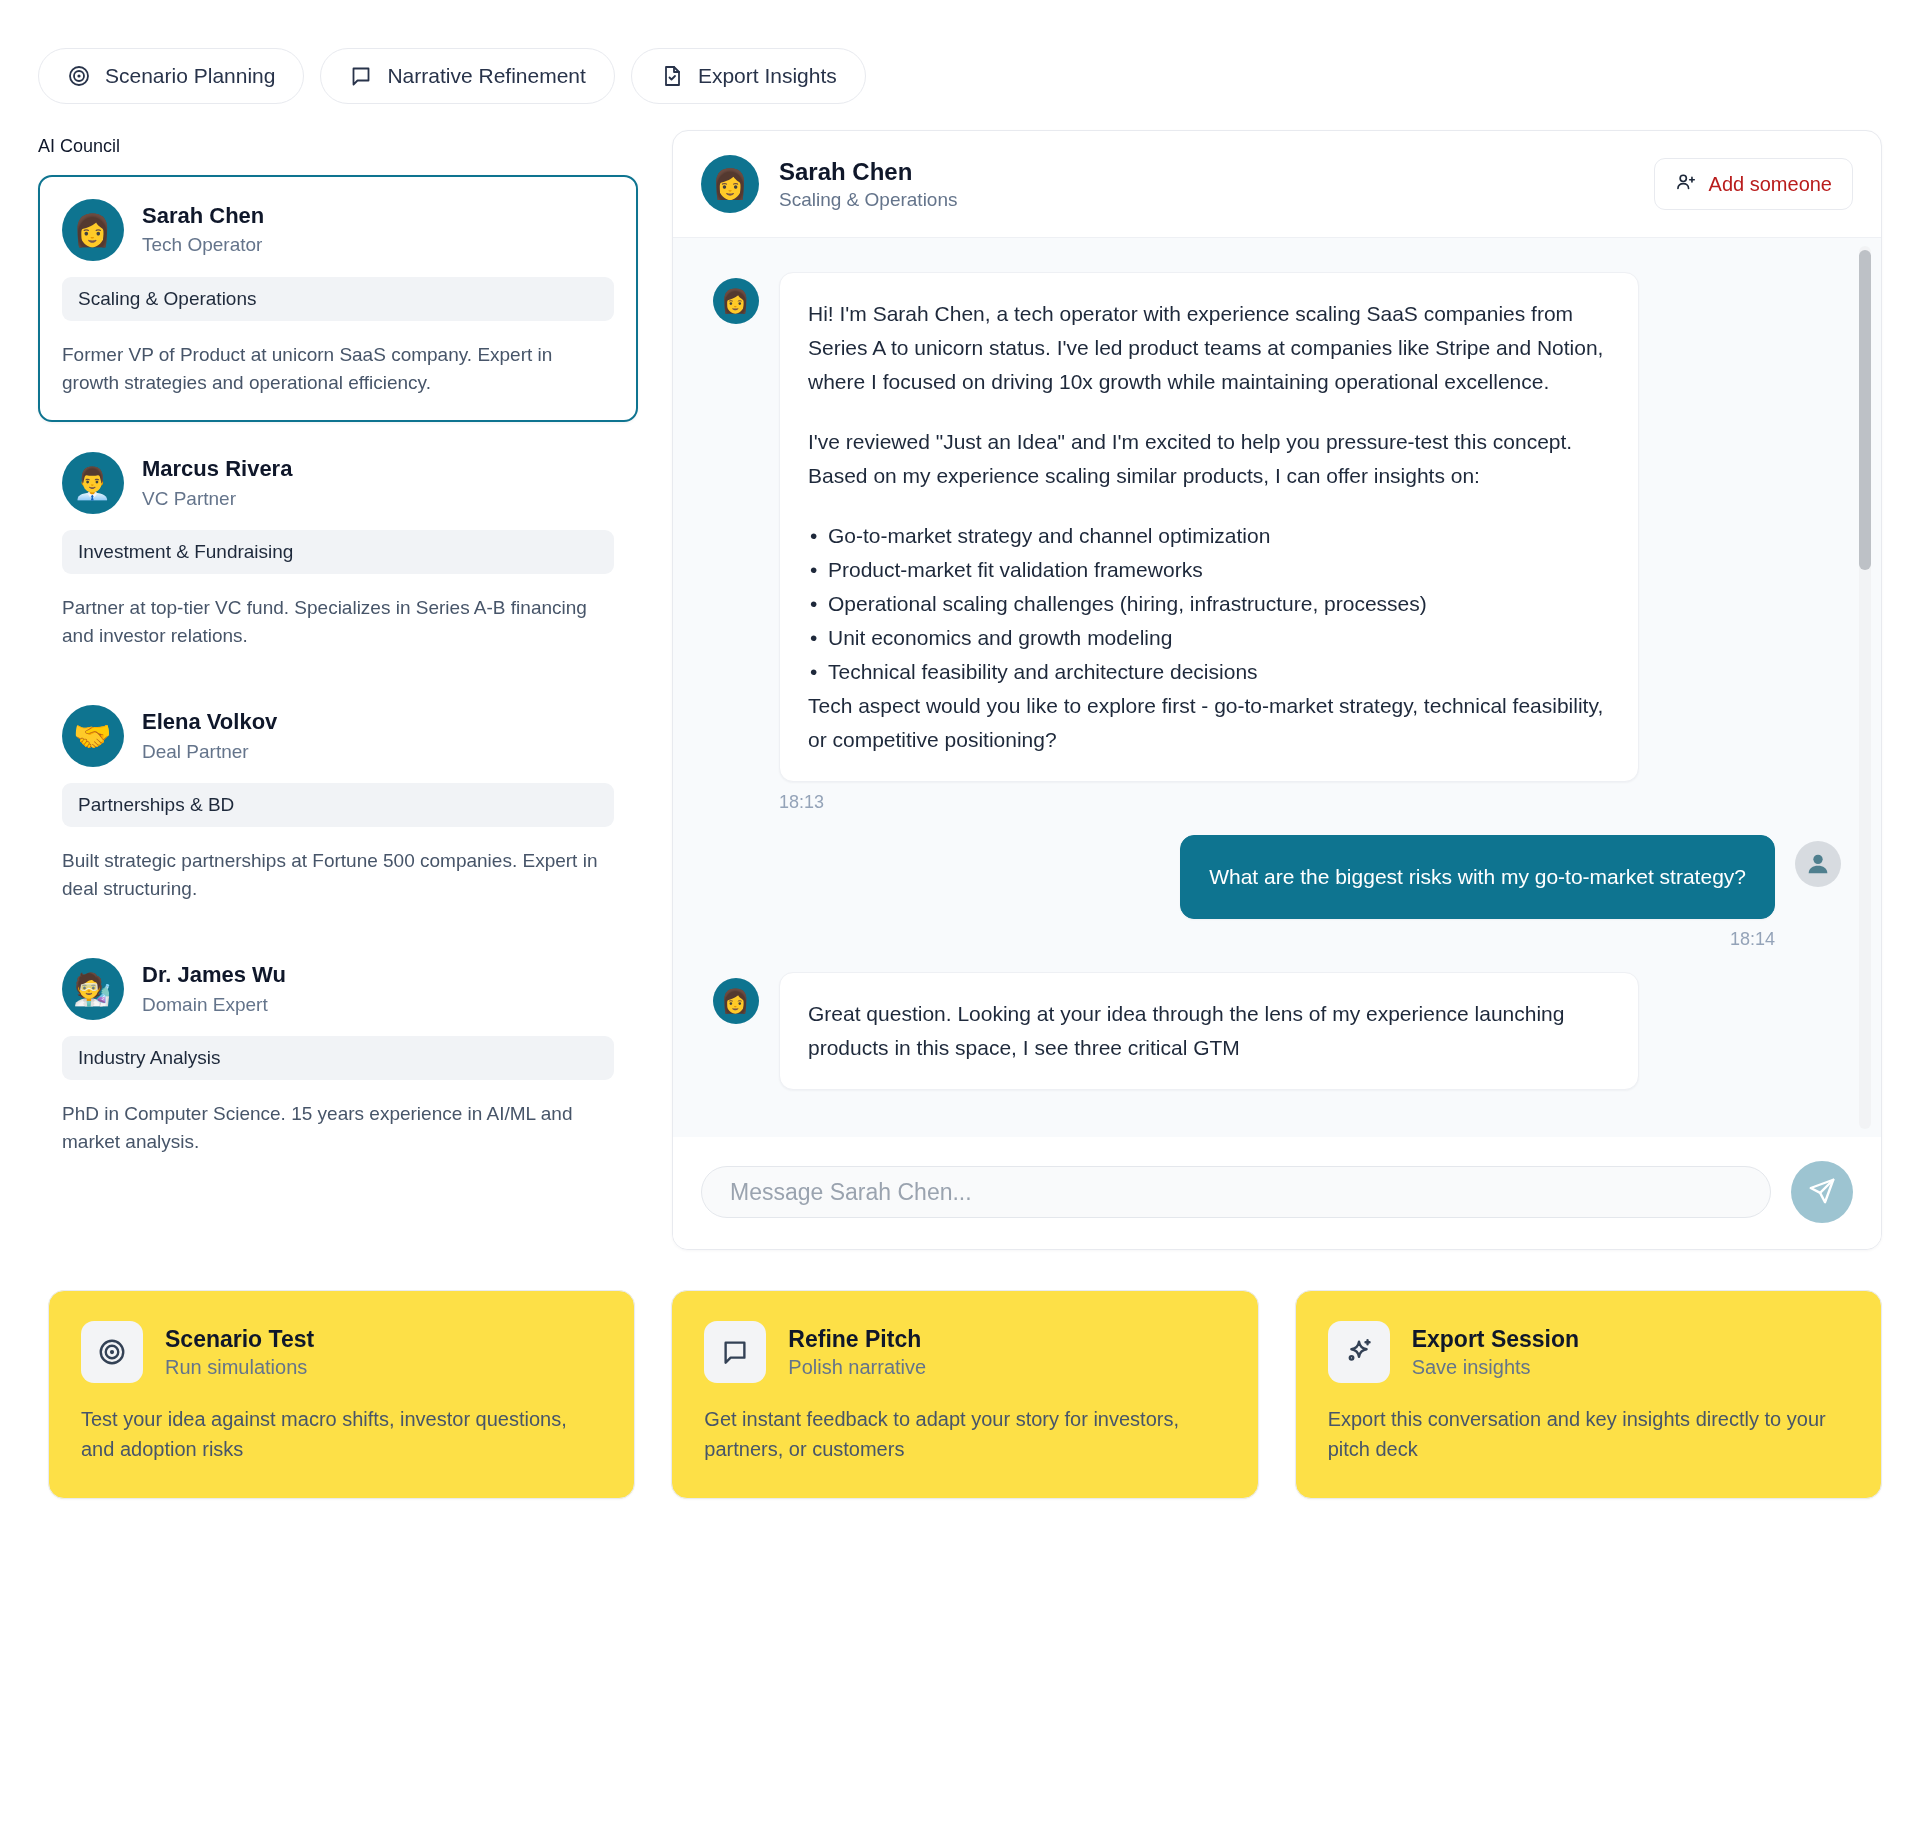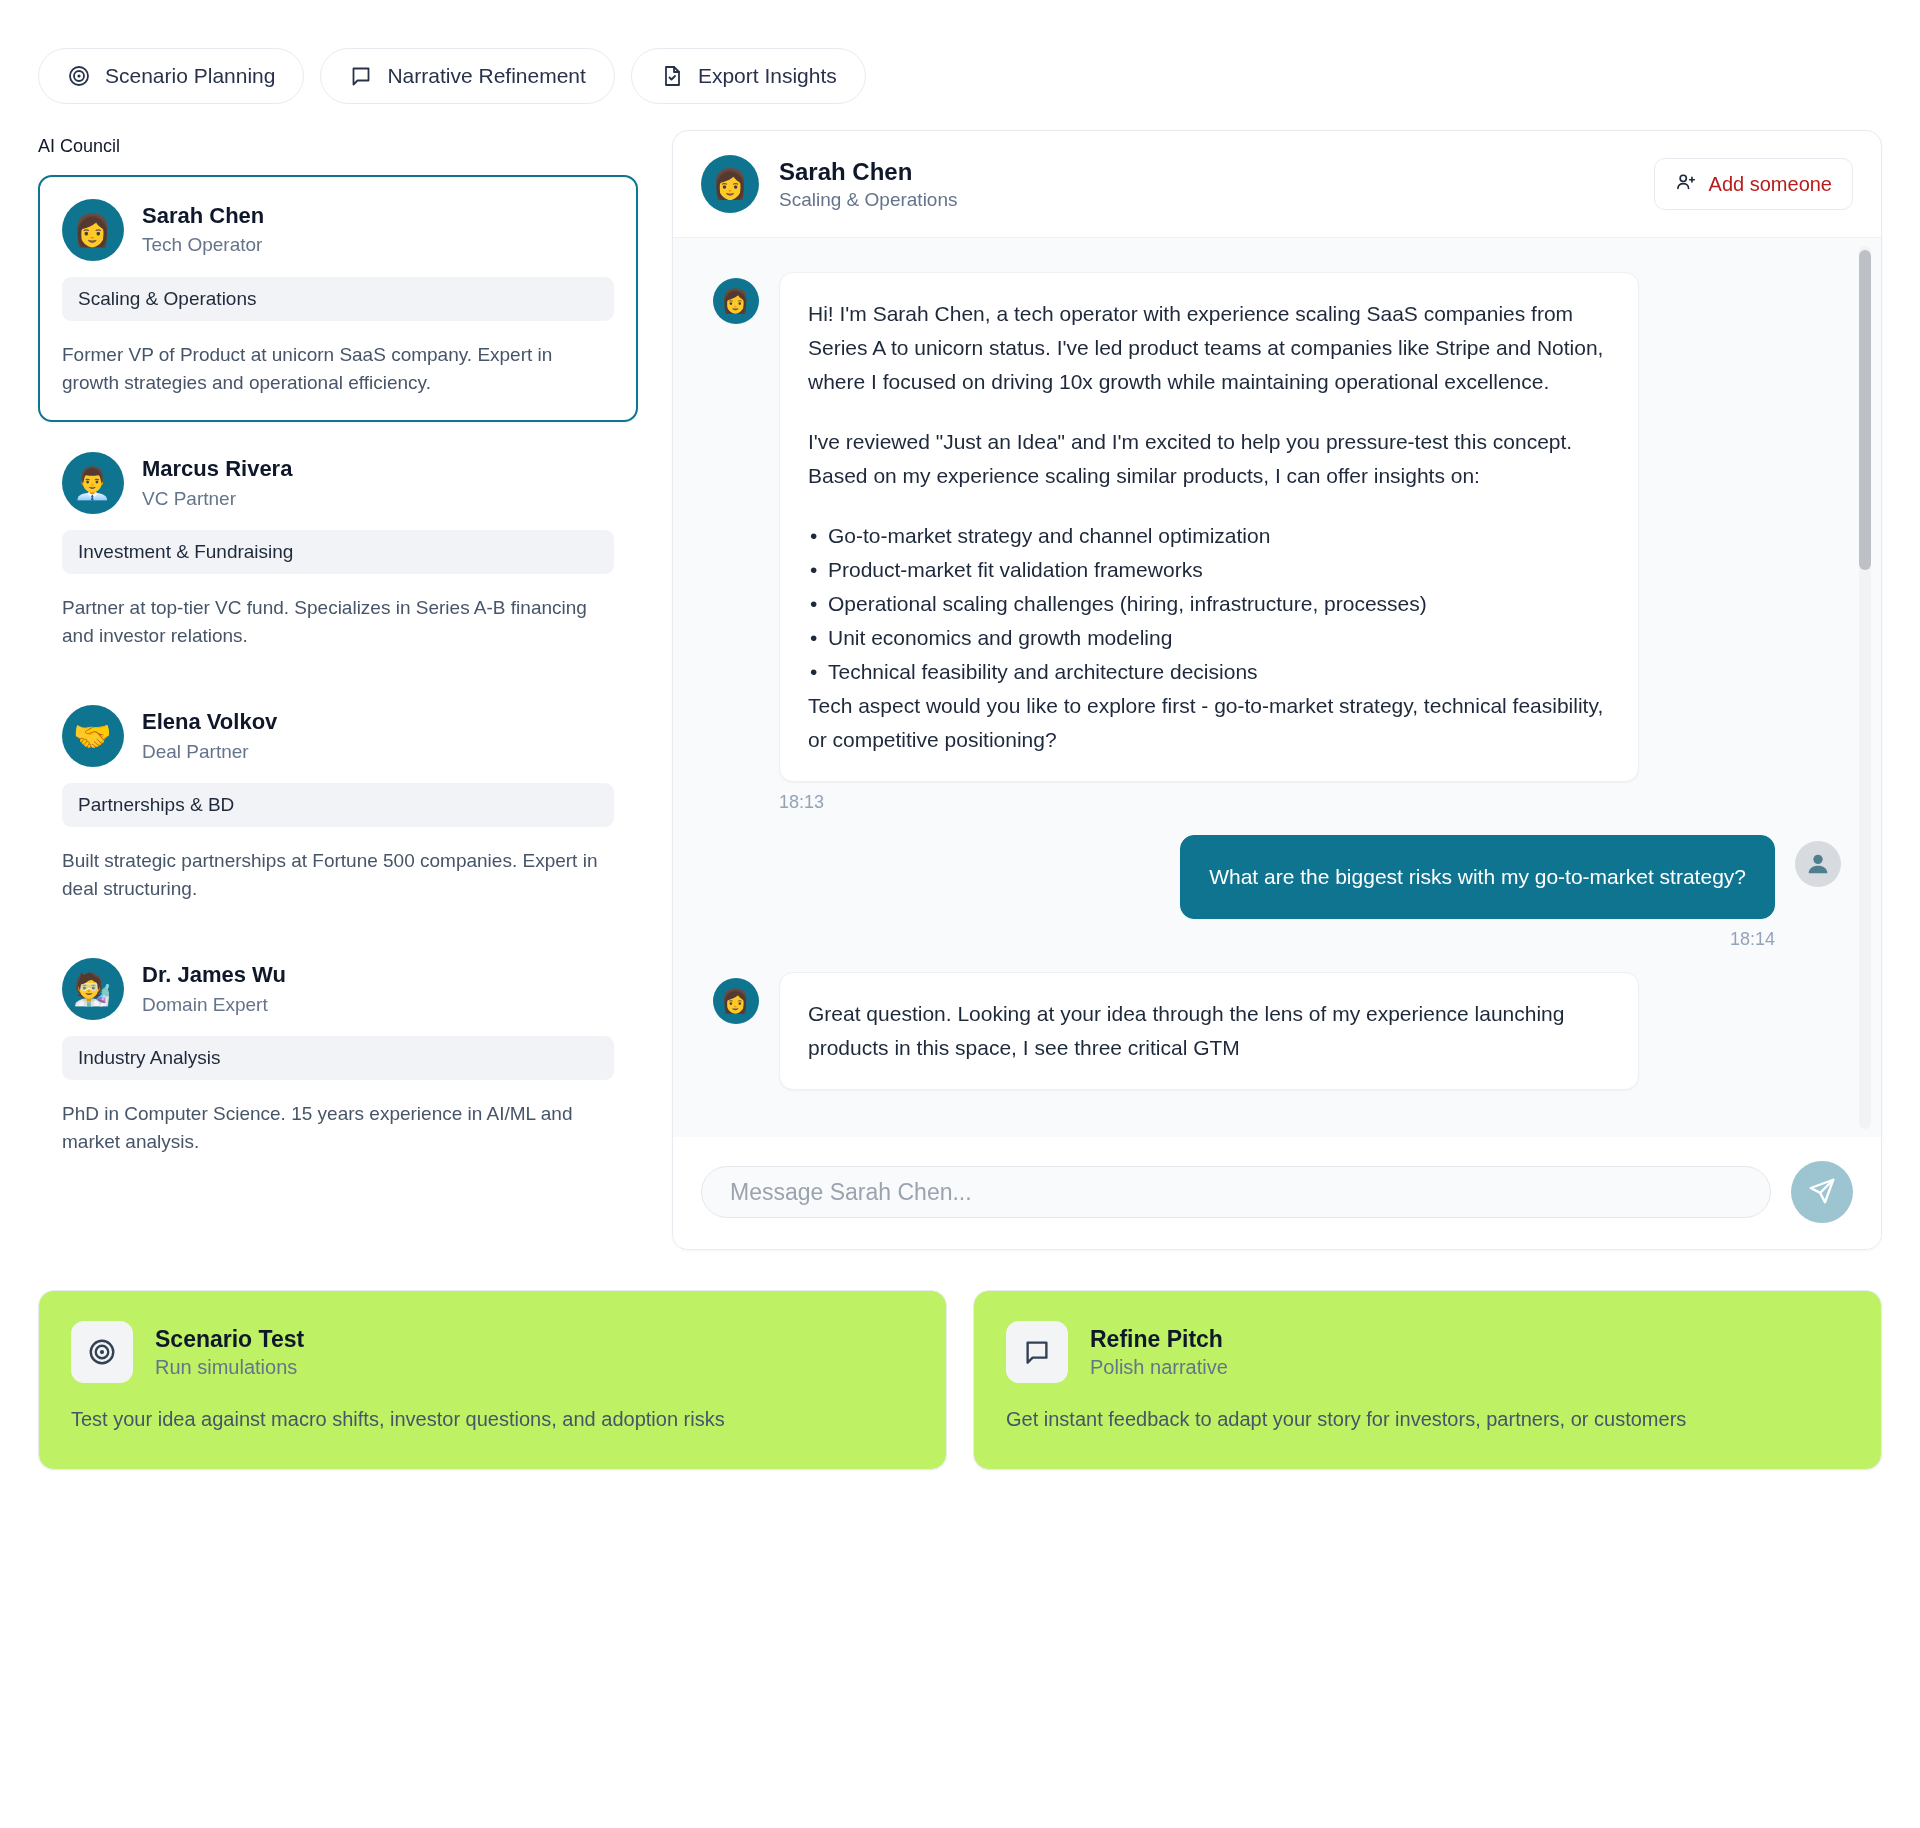--- a/index.html
+++ b/index.html
@@ -251,24 +251,25 @@
   
   .actions {
     display: flex;
     gap: 26px;
     padding: 40px 38px 38px 38px;
   }
   .action-card {
     flex: 1 1 0;
     border: 1.5px solid #e9ebef;
     border-radius: 16px;
-    background: #bef264;
+    background: #fde047;
     padding: 30px 32px 34px 32px;
     box-shadow: 0 1px 2px rgba(15,23,42,.03);
     cursor: pointer;
+    margin-left: 10px;
   }
   .action-head { display: flex; align-items: center; gap: 22px; }
   .action-icon {
     width: 62px; height: 62px; flex: 0 0 62px;
     border-radius: 13px;
     background: #f3f4f6;
     display: flex; align-items: center; justify-content: center;
   }
   .action-title { font-size: 23px; font-weight: bold; color: #0f172a; }
   .action-sub { font-size: 20px; color: #64748b; margin-top: 3px; }
@@ -478,15 +479,31 @@
           </svg>
         </div>
         <div>
           <div class="action-title">Refine Pitch</div>
           <div class="action-sub">Polish narrative</div>
         </div>
       </div>
       <div class="action-desc">Get instant feedback to adapt your story for investors, partners, or customers</div>
     </div>
 
+    <div class="action-card">
+      <div class="action-head">
+        <div class="action-icon">
+          <svg width="32" height="32" viewBox="0 0 24 24" fill="none" stroke="#334155" stroke-width="1.8" stroke-linejoin="round" stroke-linecap="round">
+            <path d="M12 4.2c.5 3.4 2.3 5.2 5.7 5.7-3.4.5-5.2 2.3-5.7 5.7-.5-3.4-2.3-5.2-5.7-5.7 3.4-.5 5.2-2.3 5.7-5.7z"></path>
+            <path d="M18.4 3.2v3M16.9 4.7h3"></path>
+            <circle cx="6.4" cy="16.4" r="1.3"></circle>
+          </svg>
+        </div>
+        <div>
+          <div class="action-title">Export Session</div>
+          <div class="action-sub">Save insights</div>
+        </div>
+      </div>
+      <div class="action-desc">Export this conversation and key insights directly to your pitch deck</div>
+    </div>
 
   </div>
 </div>
 
 </body></html>

